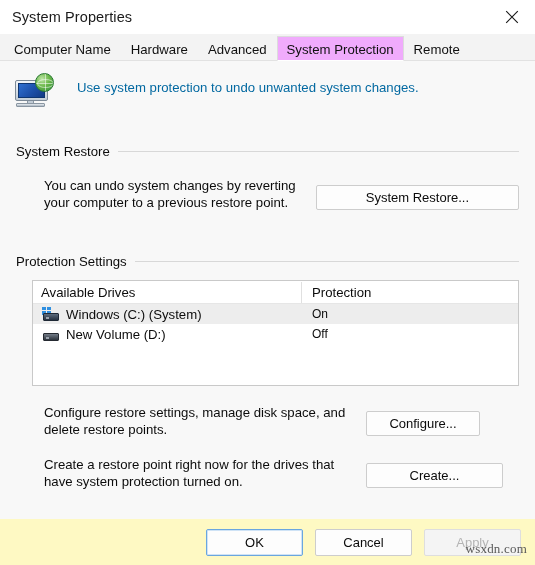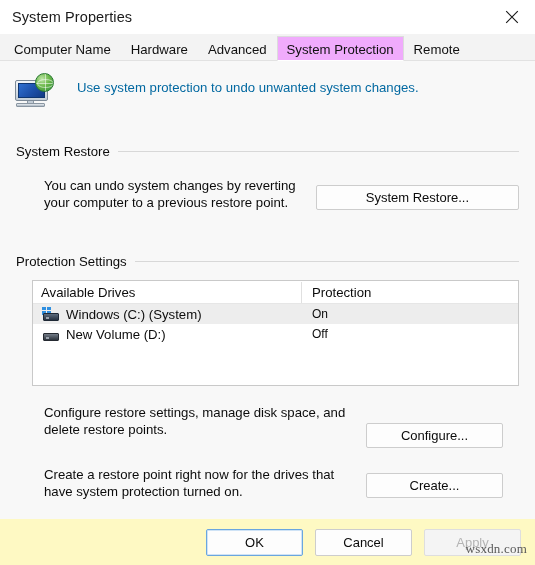--- a/index.html
+++ b/index.html
@@ -470,21 +470,21 @@
               <span class="drv-box"></span>
             </span>
             <span class="lb-label">New Volume (D:)</span>
           </div>
           <div class="lb-col2">Off</div>
         </div>
       </div>
 
       <div class="row" style="margin-top:19px; padding-left:16px;">
         <div class="row-text" style="width:322px;">Configure restore settings, manage disk space, and delete restore points.</div>
-        <button class="btn" style="width:137px; margin-top:18px;">Configure...</button>
+        <button class="btn" style="width:114px; margin-top:6px;">Configure...</button>
       </div>
 
       <div class="row" style="margin-top:19px; padding-left:16px;">
         <div class="row-text" style="width:322px;">Create a restore point right now for the drives that have system protection turned on.</div>
         <button class="btn" style="width:137px; margin-top:6px;">Create...</button>
       </div>
     </div>
   </div>
 
   <div class="footer">

